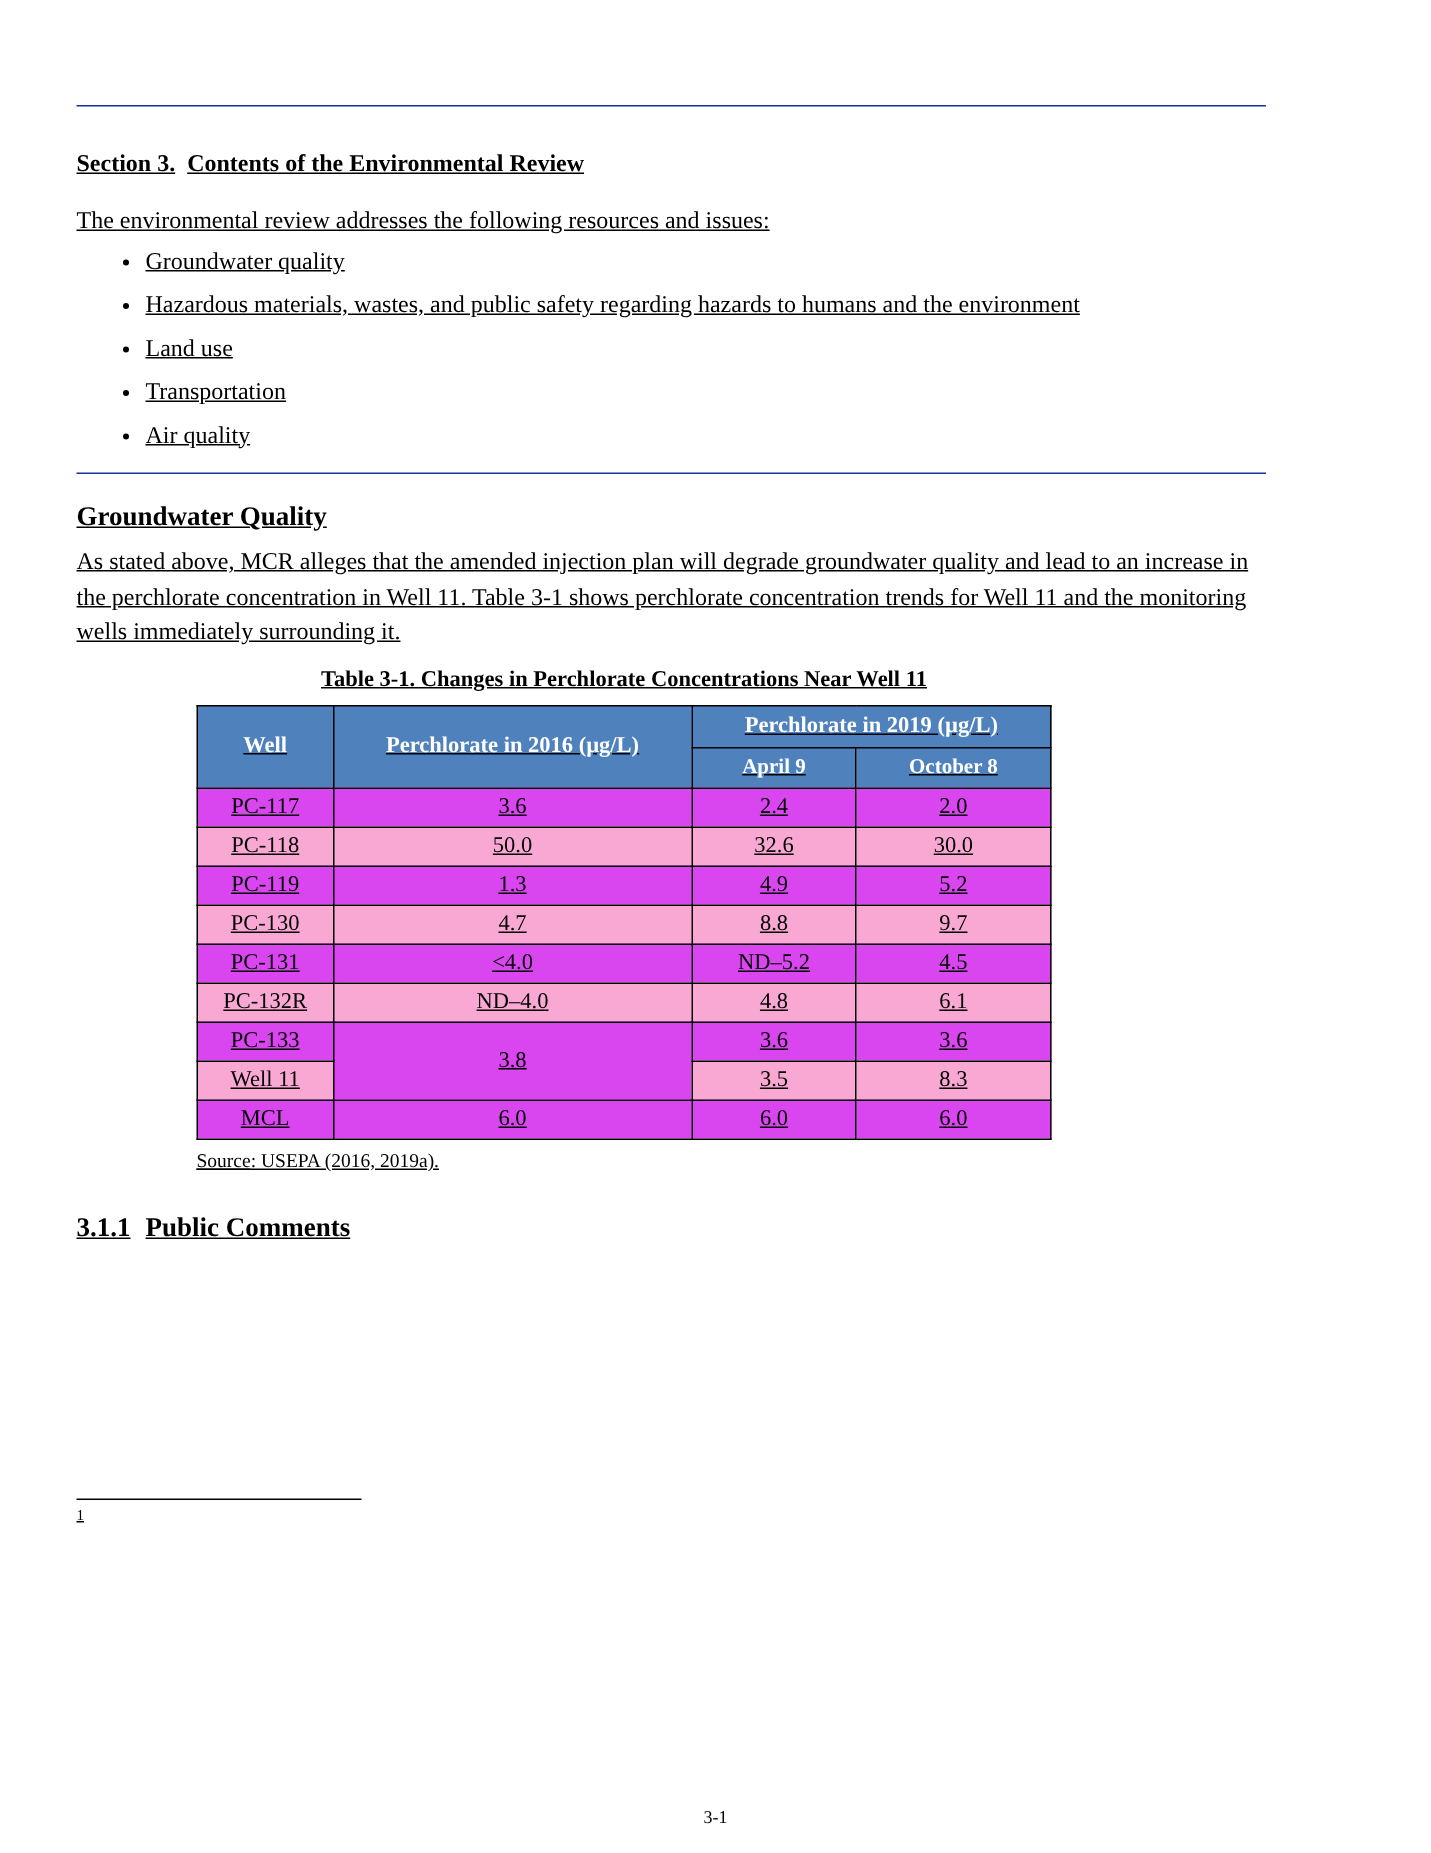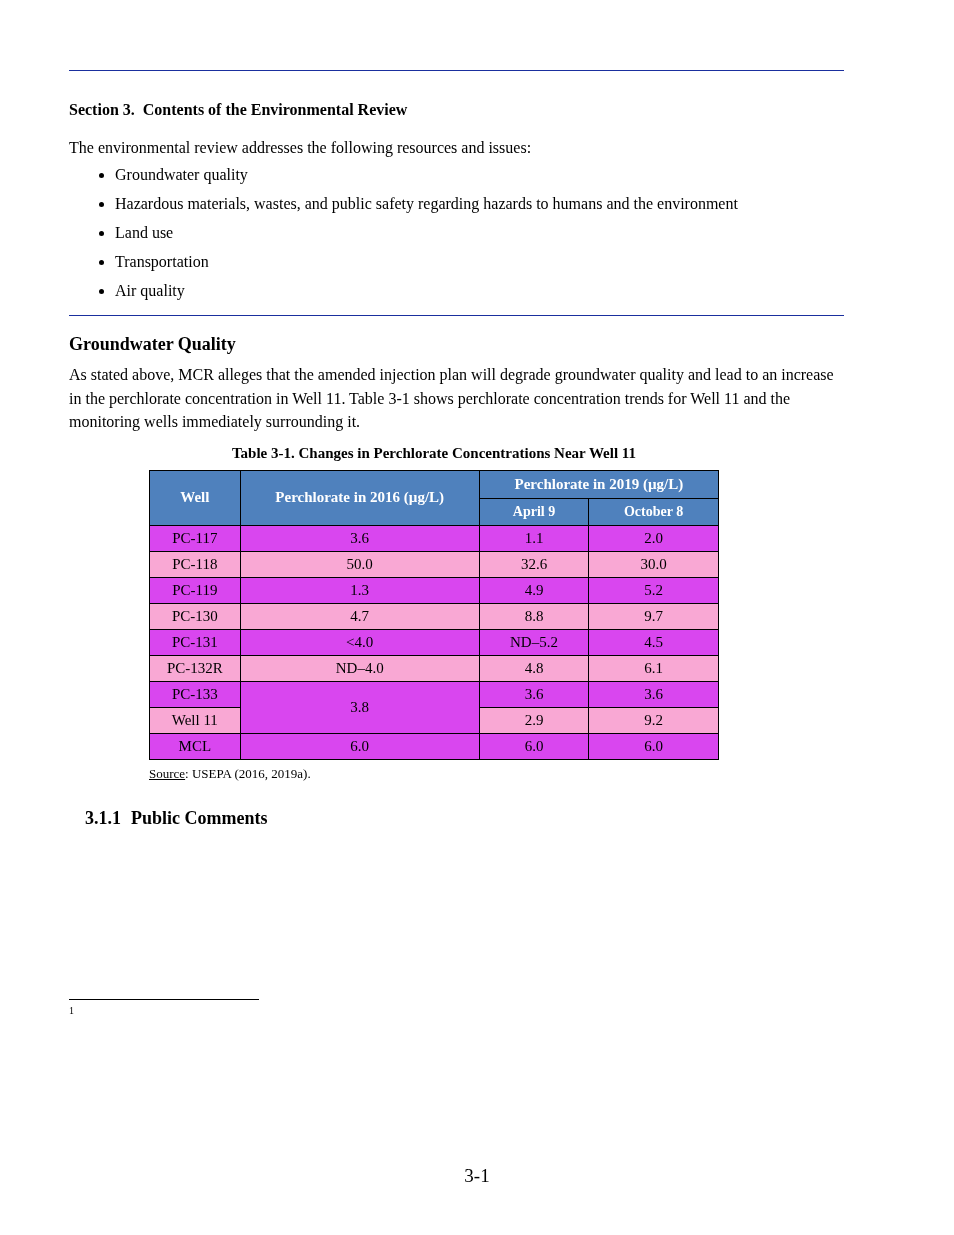--- a/index.html
+++ b/index.html
@@ -5,21 +5,22 @@
   * { box-sizing: border-box; margin: 0; padding: 0; }
   body {
     width: 954px;
     height: 1235px;
     background: #fff;
     font-family: "Times New Roman", Times, serif;
     color: #000;
     position: relative;
   }
   .page {
-    padding: 70px 110px 0 69px;
+    padding: 70px 110px 0 51px;
+    text-decoration: underline;
   }
   .rule {
     border: none;
     border-top: 1.5px solid #1a2f9e;
     margin: 0 0 30px 0;
   }
   .rule2 {
     border: none;
     border-top: 1.5px solid #1a2f9e;
     margin: 12px 0 18px 0;
@@ -36,26 +37,26 @@
   .tbl-caption { font-size: 15px; text-align: center; margin-bottom: 8px; font-weight: bold; }
   table { border-collapse: collapse; width: 100%; font-size: 15px; }
   th { background: #4f81bd; color: #fff; font-weight: bold; border: 1px solid #000; padding: 5px 6px; text-align: center; vertical-align: middle; }
   th.sub { font-size: 14px; }
   td { border: 1px solid #000; padding: 4px 6px; text-align: center; }
   tr.odd td { background: #d946ef; }
   tr.even td { background: #f9a8d4; }
   td.left { text-align: center; }
   .foot-src { font-size: 13px; margin-top: 6px; }
   .foot-src .u { text-decoration: underline; }
-  .num-heading { display: flex; gap: 10px; font-size: 18px; font-weight: bold; margin: 26px 0 8px 16px; }
+  .num-heading { display: flex; gap: 10px; font-size: 18px; font-weight: bold; margin: 26px 0 8px 0; }
   .footnote-sep { margin-top: 170px; }
   .footnote-sep hr { width: 190px; border: none; border-top: 1px solid #000; margin-bottom: 4px; }
   .fn { font-size: 12px; line-height: 1.35; display: flex; gap: 4px; }
   .fn sup { font-size: 10px; }
-  .pgnum { position: absolute; left: 0; right: 0; bottom: 48px; text-align: center; font-size: 19px; }
+  .pgnum { position: absolute; left: 0; right: 0; bottom: 16px; text-align: center; font-size: 12px; }
 </style>
 </head>
 <body>
 
 <div class="page">
   <hr class="rule">
 
   <div class="heading-line">
     <span class="heading-label">Section 3.</span>
     <span class="heading-text">Contents of the Environmental Review</span>
@@ -87,21 +88,21 @@
         </tr>
         <tr>
           <th class="sub">April 9</th>
           <th class="sub">October 8</th>
         </tr>
       </thead>
       <tbody>
         <tr class="odd">
             <td class="left">PC-117</td>
             <td>3.6</td>
-            <td>1.1</td>
+            <td>2.4</td>
             <td>2.0</td>
           </tr>
         <tr class="even">
             <td class="left">PC-118</td>
             <td>50.0</td>
             <td>32.6</td>
             <td>30.0</td>
           </tr>
         <tr class="odd">
             <td class="left">PC-119</td>
@@ -128,22 +129,22 @@
             <td>6.1</td>
           </tr>
         <tr class="odd">
             <td class="left">PC-133</td>
             <td rowspan="2">3.8</td>
             <td>3.6</td>
             <td>3.6</td>
           </tr>
         <tr class="even">
             <td class="left">Well 11</td>
-            <td>2.9</td>
-            <td>9.2</td>
+            <td>3.5</td>
+            <td>8.3</td>
           </tr>
         <tr class="odd">
             <td class="left">MCL</td>
             <td>6.0</td>
             <td>6.0</td>
             <td>6.0</td>
           </tr>
       </tbody>
     </table>
     <div class="foot-src">

